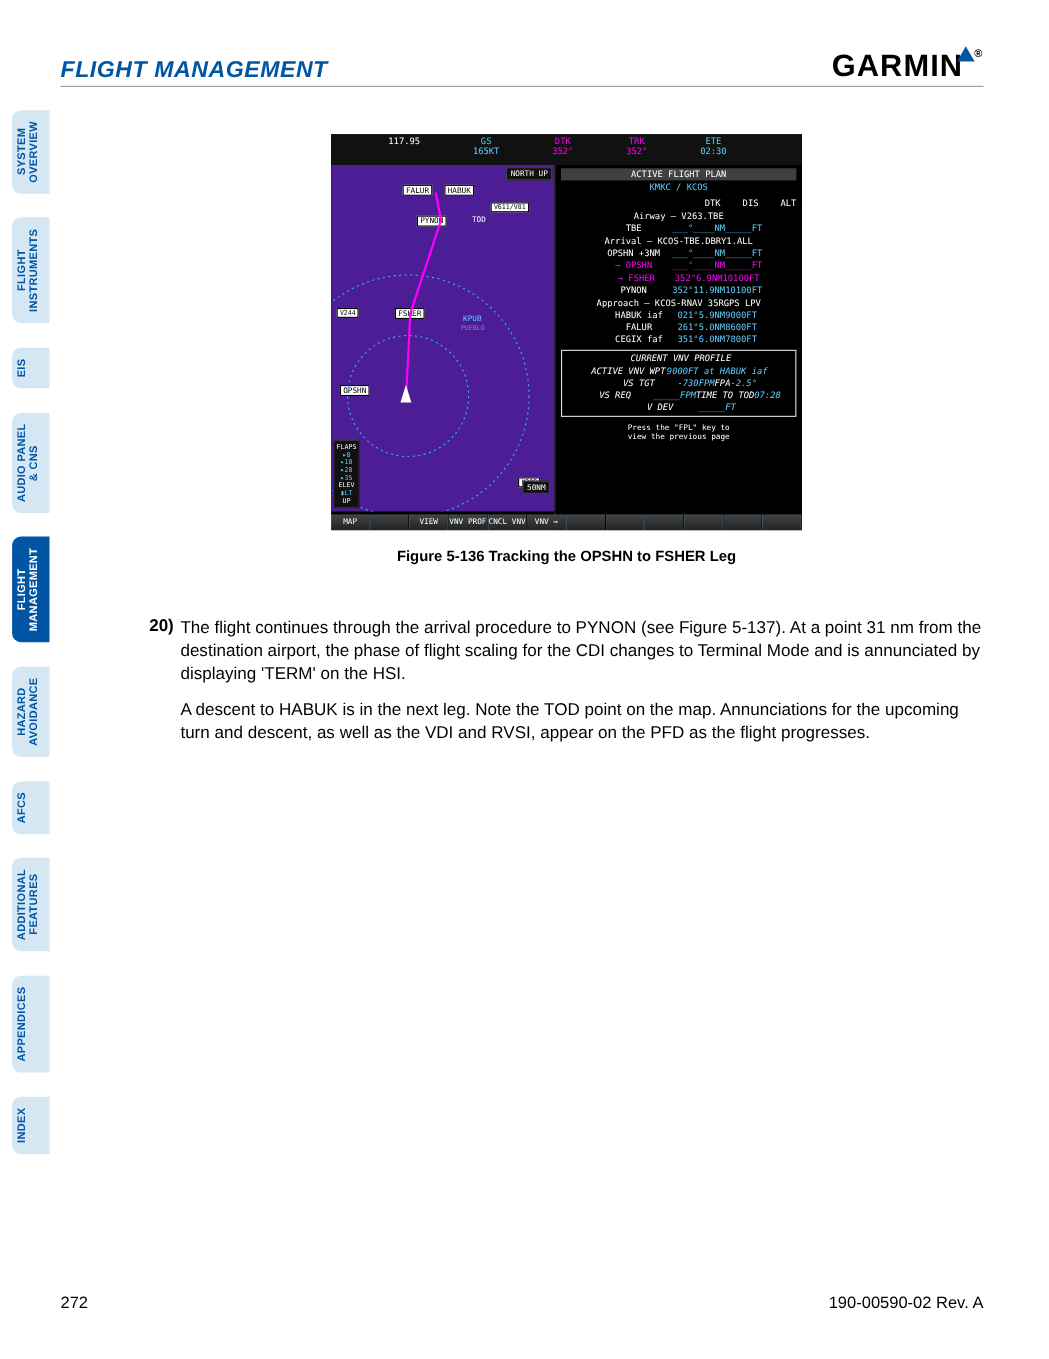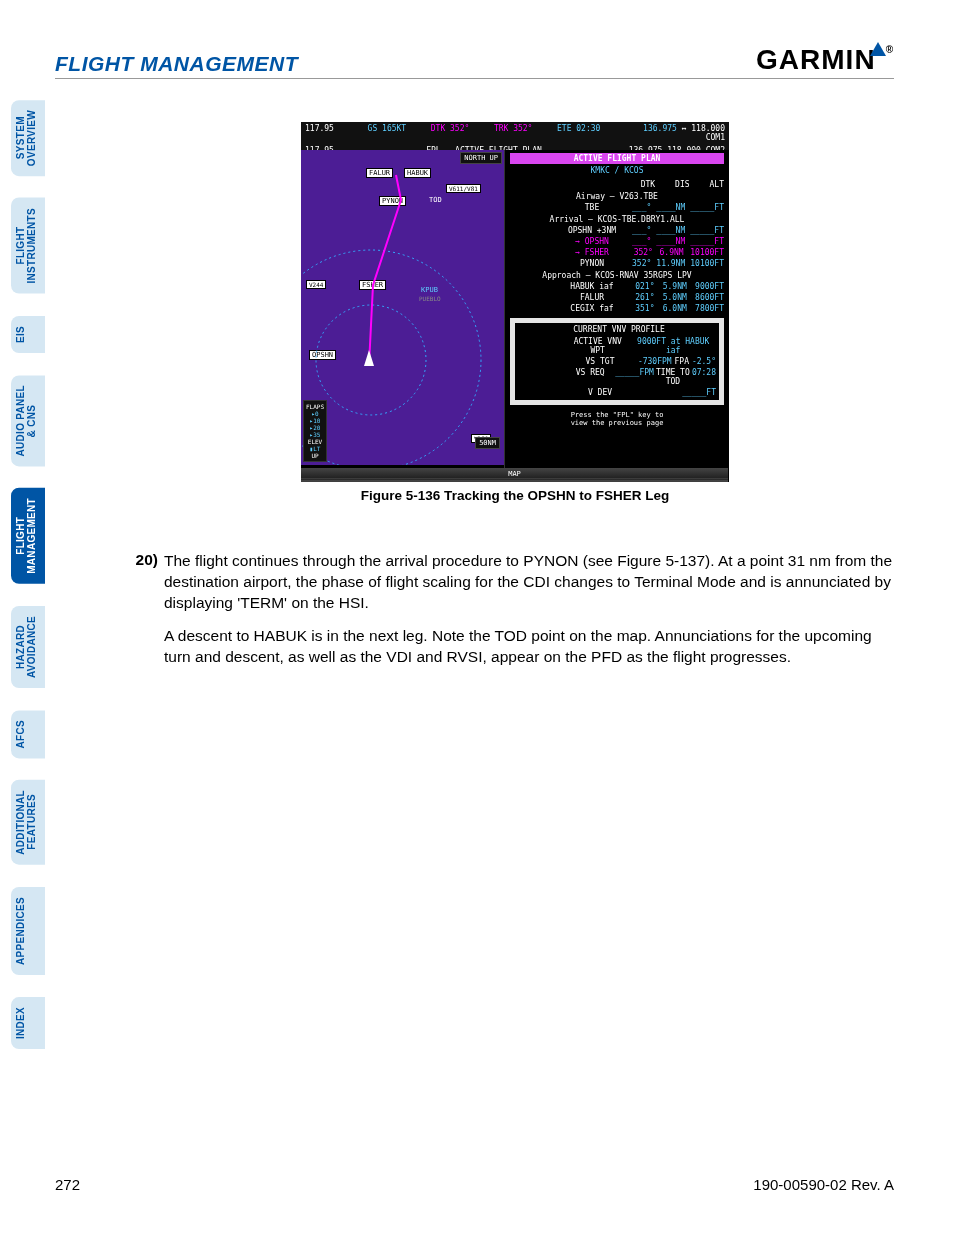--- a/index.html
+++ b/index.html
@@ -84,49 +84,49 @@
     width: 428px;
     height: 360px;
     margin: 0 auto;
     background: #000;
     position: relative;
     font-family: monospace;
     font-size: 8px;
     color: #5fcfff;
     overflow: hidden;
   }
-  .fig-caption { font-weight: 700; font-size: 13.5px; margin-top: 6px; }
+  .fig-caption { font-weight: 700; font-size: 13.5px; margin-top: 16px; }
   .footer {
     position: absolute;
     bottom: 42px;
     left: 55px;
     right: 60px;
     display: flex;
     justify-content: space-between;
     align-items: baseline;
     font-size: 15px;
   }
   .footer-center { font-weight: 700; font-style: italic; }
   .topbar { background:#111; color:#fff; padding:2px 4px; display:flex; justify-content:space-between; font-size:8px; }
-  .topbar span { color:#fff; }
+  .topbar span { color:#fff;margin-left:48px; }
   .topbar .cyan { color:#5fcfff;text-align:center; }
   .topbar .mag { color:#f0f; }
   .map-area { position:absolute; left:0; top:28px; width:205px; height:315px; background:#4c1d95; }
   .right-panel { position:absolute; right:0; top:28px; width:225px; height:332px; background:#000; border-left:1px solid #333; padding:3px 5px; }
-  .panel-hdr { color:#fff; font-size:8px; background:#d946ef; padding:1px 0; text-align:center;font-weight:bold;}
-  .row { display:flex; justify-content:space-between; color:#5fcfff; font-size:8px; padding:1px 0;margin-left:47px;}
+  .panel-hdr { color:#fff; font-size:8px; background:#404040; padding:1px 0; text-align:center;}
+  .row { display:flex; justify-content:center; color:#5fcfff; font-size:8px; padding:1px 0;}
   .row .wpt { color:#fff; width:70px;}
   .row.magenta .wpt, .row.magenta span { color:#f0f;}
   .cols { display:flex; justify-content:flex-end; gap:20px; color:#fff; font-size:8px; padding:1px 0;}
   .sect { color:#fff; font-size:8px; padding:2px 0 1px 0;}
-  .vnv-box { border:5px solid #e5e5e5; margin-top:4px; padding:2px 3px;}
+  .vnv-box { border:1px solid #e5e5e5; margin-top:4px; padding:2px 3px;font-style:italic;}
   .vnv-box .row span { color:#5fcfff;}
   .press-note { color:#fff; font-size:7px; text-align:center; margin-top:6px; line-height:1.2;}
   .map-wp { position:absolute; background:#fff; color:#000; font-size:7px; padding:0 2px; border:1px solid #000;}
-  .softkeys { position:absolute; bottom:0; left:0; right:0; height:14px; background:#7dd3fc; display:flex; font-size:7px; color:#fff;flex-direction:column;}
+  .softkeys { position:absolute; bottom:0; left:0; right:0; height:14px; background:#7dd3fc; display:flex; font-size:7px; color:#fff;}
   .sk { flex:1; text-align:center; border-right:1px solid #000; padding-top:2px; background:linear-gradient(#444,#222);}
   .flaps { position:absolute; left:2px; top:250px; width:24px; background:#111; border:1px solid #333; font-size:6px; color:#fff; padding:2px;}
   .dashes { color:#5fcfff; }
 </style>
 </head>
 <body>
 
 <div class="header">
   <div class="section-title">FLIGHT MANAGEMENT</div>
   <div class="logo">

